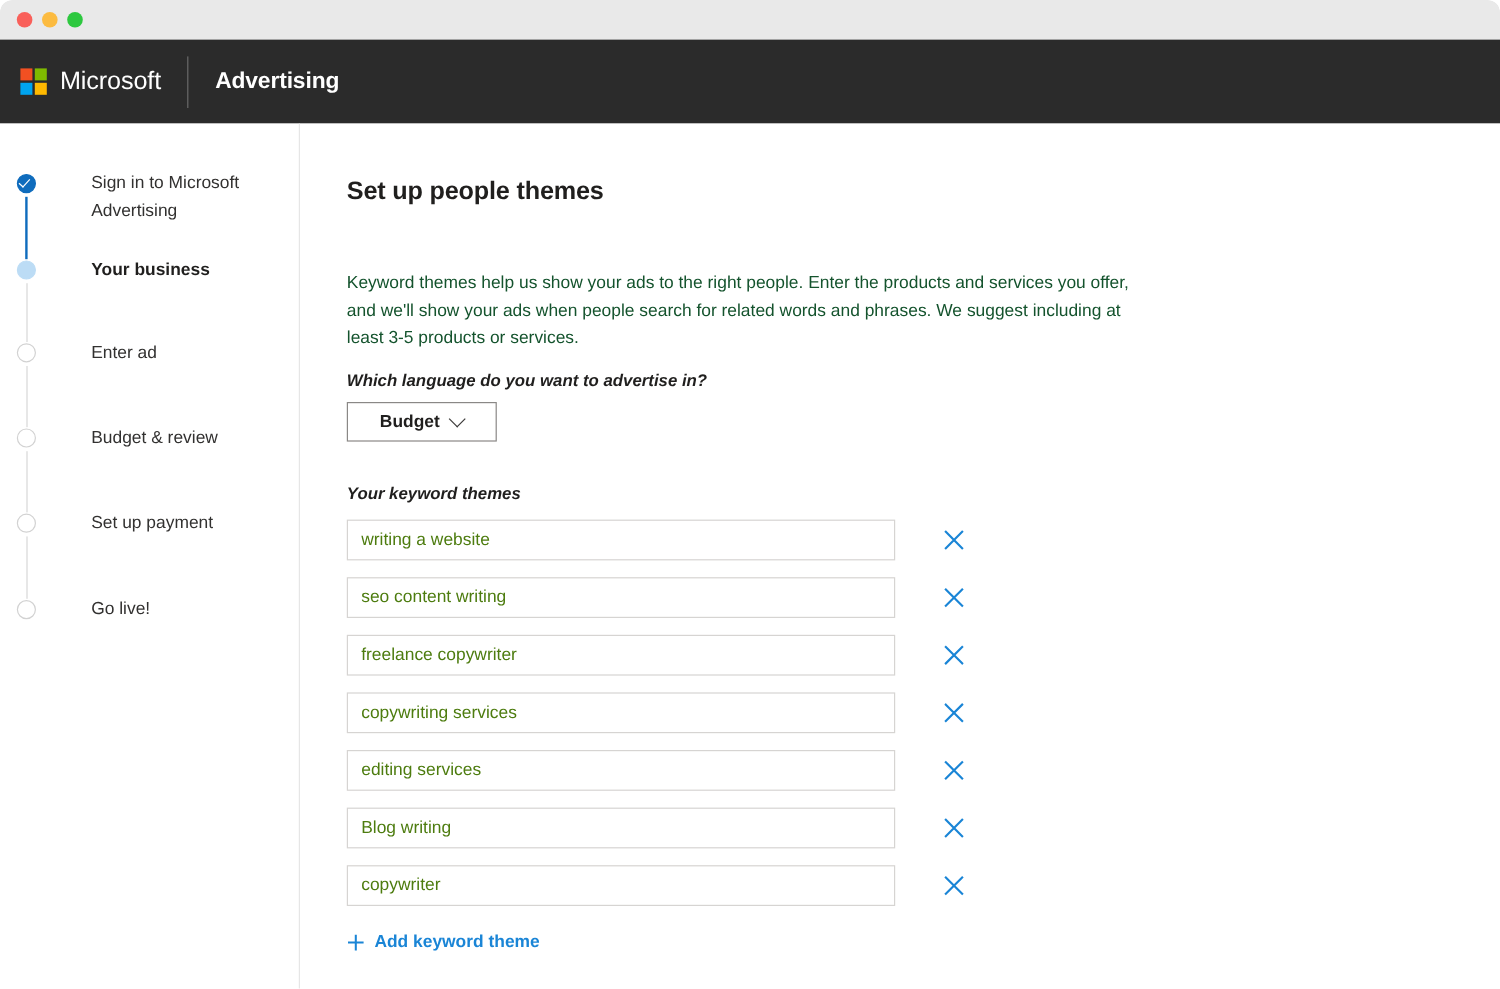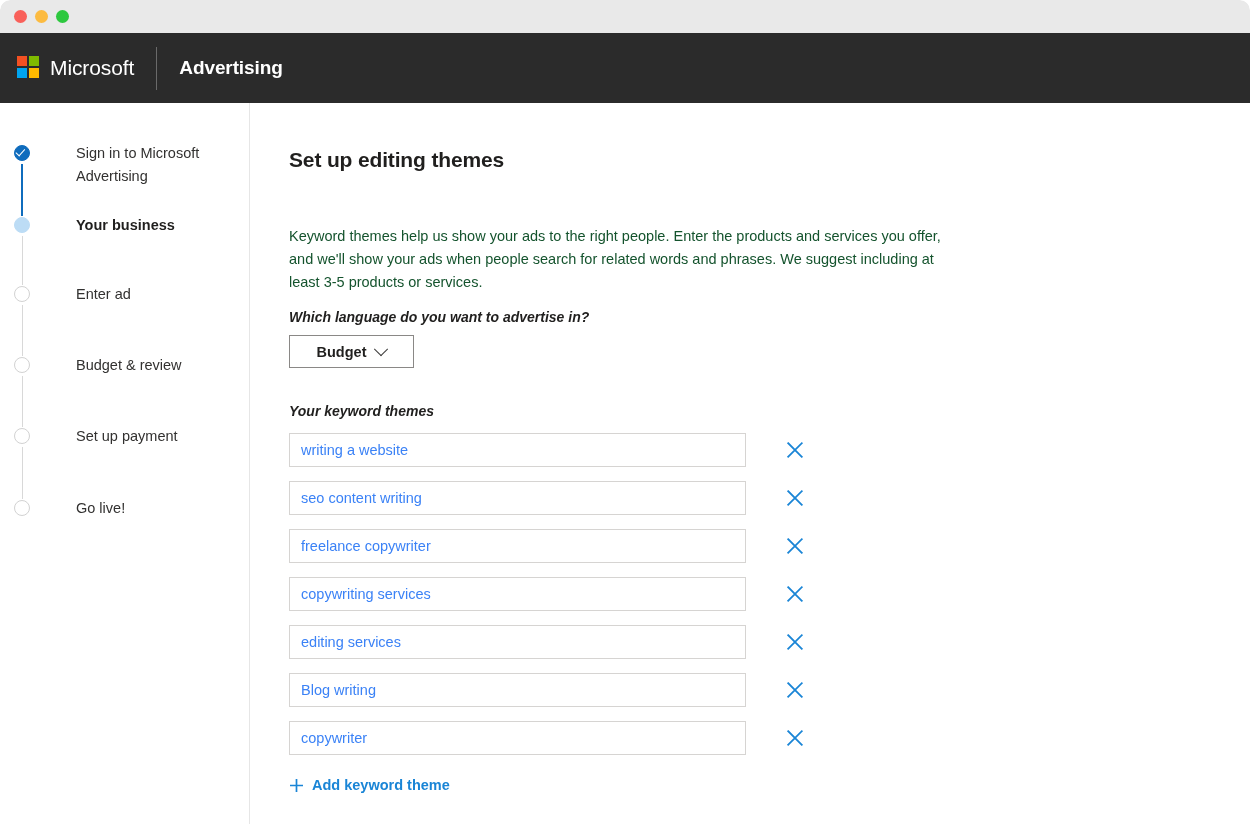--- a/index.html
+++ b/index.html
@@ -58,21 +58,21 @@
     top: 33px;
     left: 0;
     width: 1250px;
     height: 70px;
     background: #2b2b2b;
     display: flex;
     align-items: center;
   }
   .ms-logo-wrap {
     display: flex;
-    align-items: flex-start;
+    align-items: center;
     margin-left: 17px;
   }
   .ms-squares {
     width: 22px;
     height: 22px;
     display: grid;
     grid-template-columns: 10px 10px;
     grid-template-rows: 10px 10px;
     gap: 2px;
   }
@@ -290,21 +290,21 @@
     position: absolute;
     left: 0;
     top: 0;
     width: 457px;
     height: 34px;
     box-sizing: border-box;
     border: 1px solid #d6d4d2;
     background: #ffffff;
     font-family: "Liberation Sans", sans-serif;
     font-size: 14.5px;
-    color: #3b82f6;
+    color: #4d7c0f;
     padding: 0 11px;
     outline: none;
     border-radius: 0;
   }
 
   .remove-btn {
     position: absolute;
     left: 495px;
     top: 6px;
     width: 22px;
@@ -408,21 +408,21 @@
             <div class="step-marker-col">
               <span class="circle"></span>
             </div>
             <div class="step-label">Go live!</div>
           </div>
         </div>
     </nav>
 
     <main class="content">
 
-      <h1 class="page-title">Set up editing themes</h1>
+      <h1 class="page-title">Set up people themes</h1>
 
       <p class="intro">Keyword themes help us show your ads to the right people. Enter the products and services you offer, and we'll show your ads when people search for related words and phrases. We suggest including at least 3-5 products or services.</p>
 
       <div class="field-label lang-label">Which language do you want to advertise in?</div>
 
       <div class="lang-select">
         <span>Budget</span>
         <span class="chev"></span>
       </div>
 

